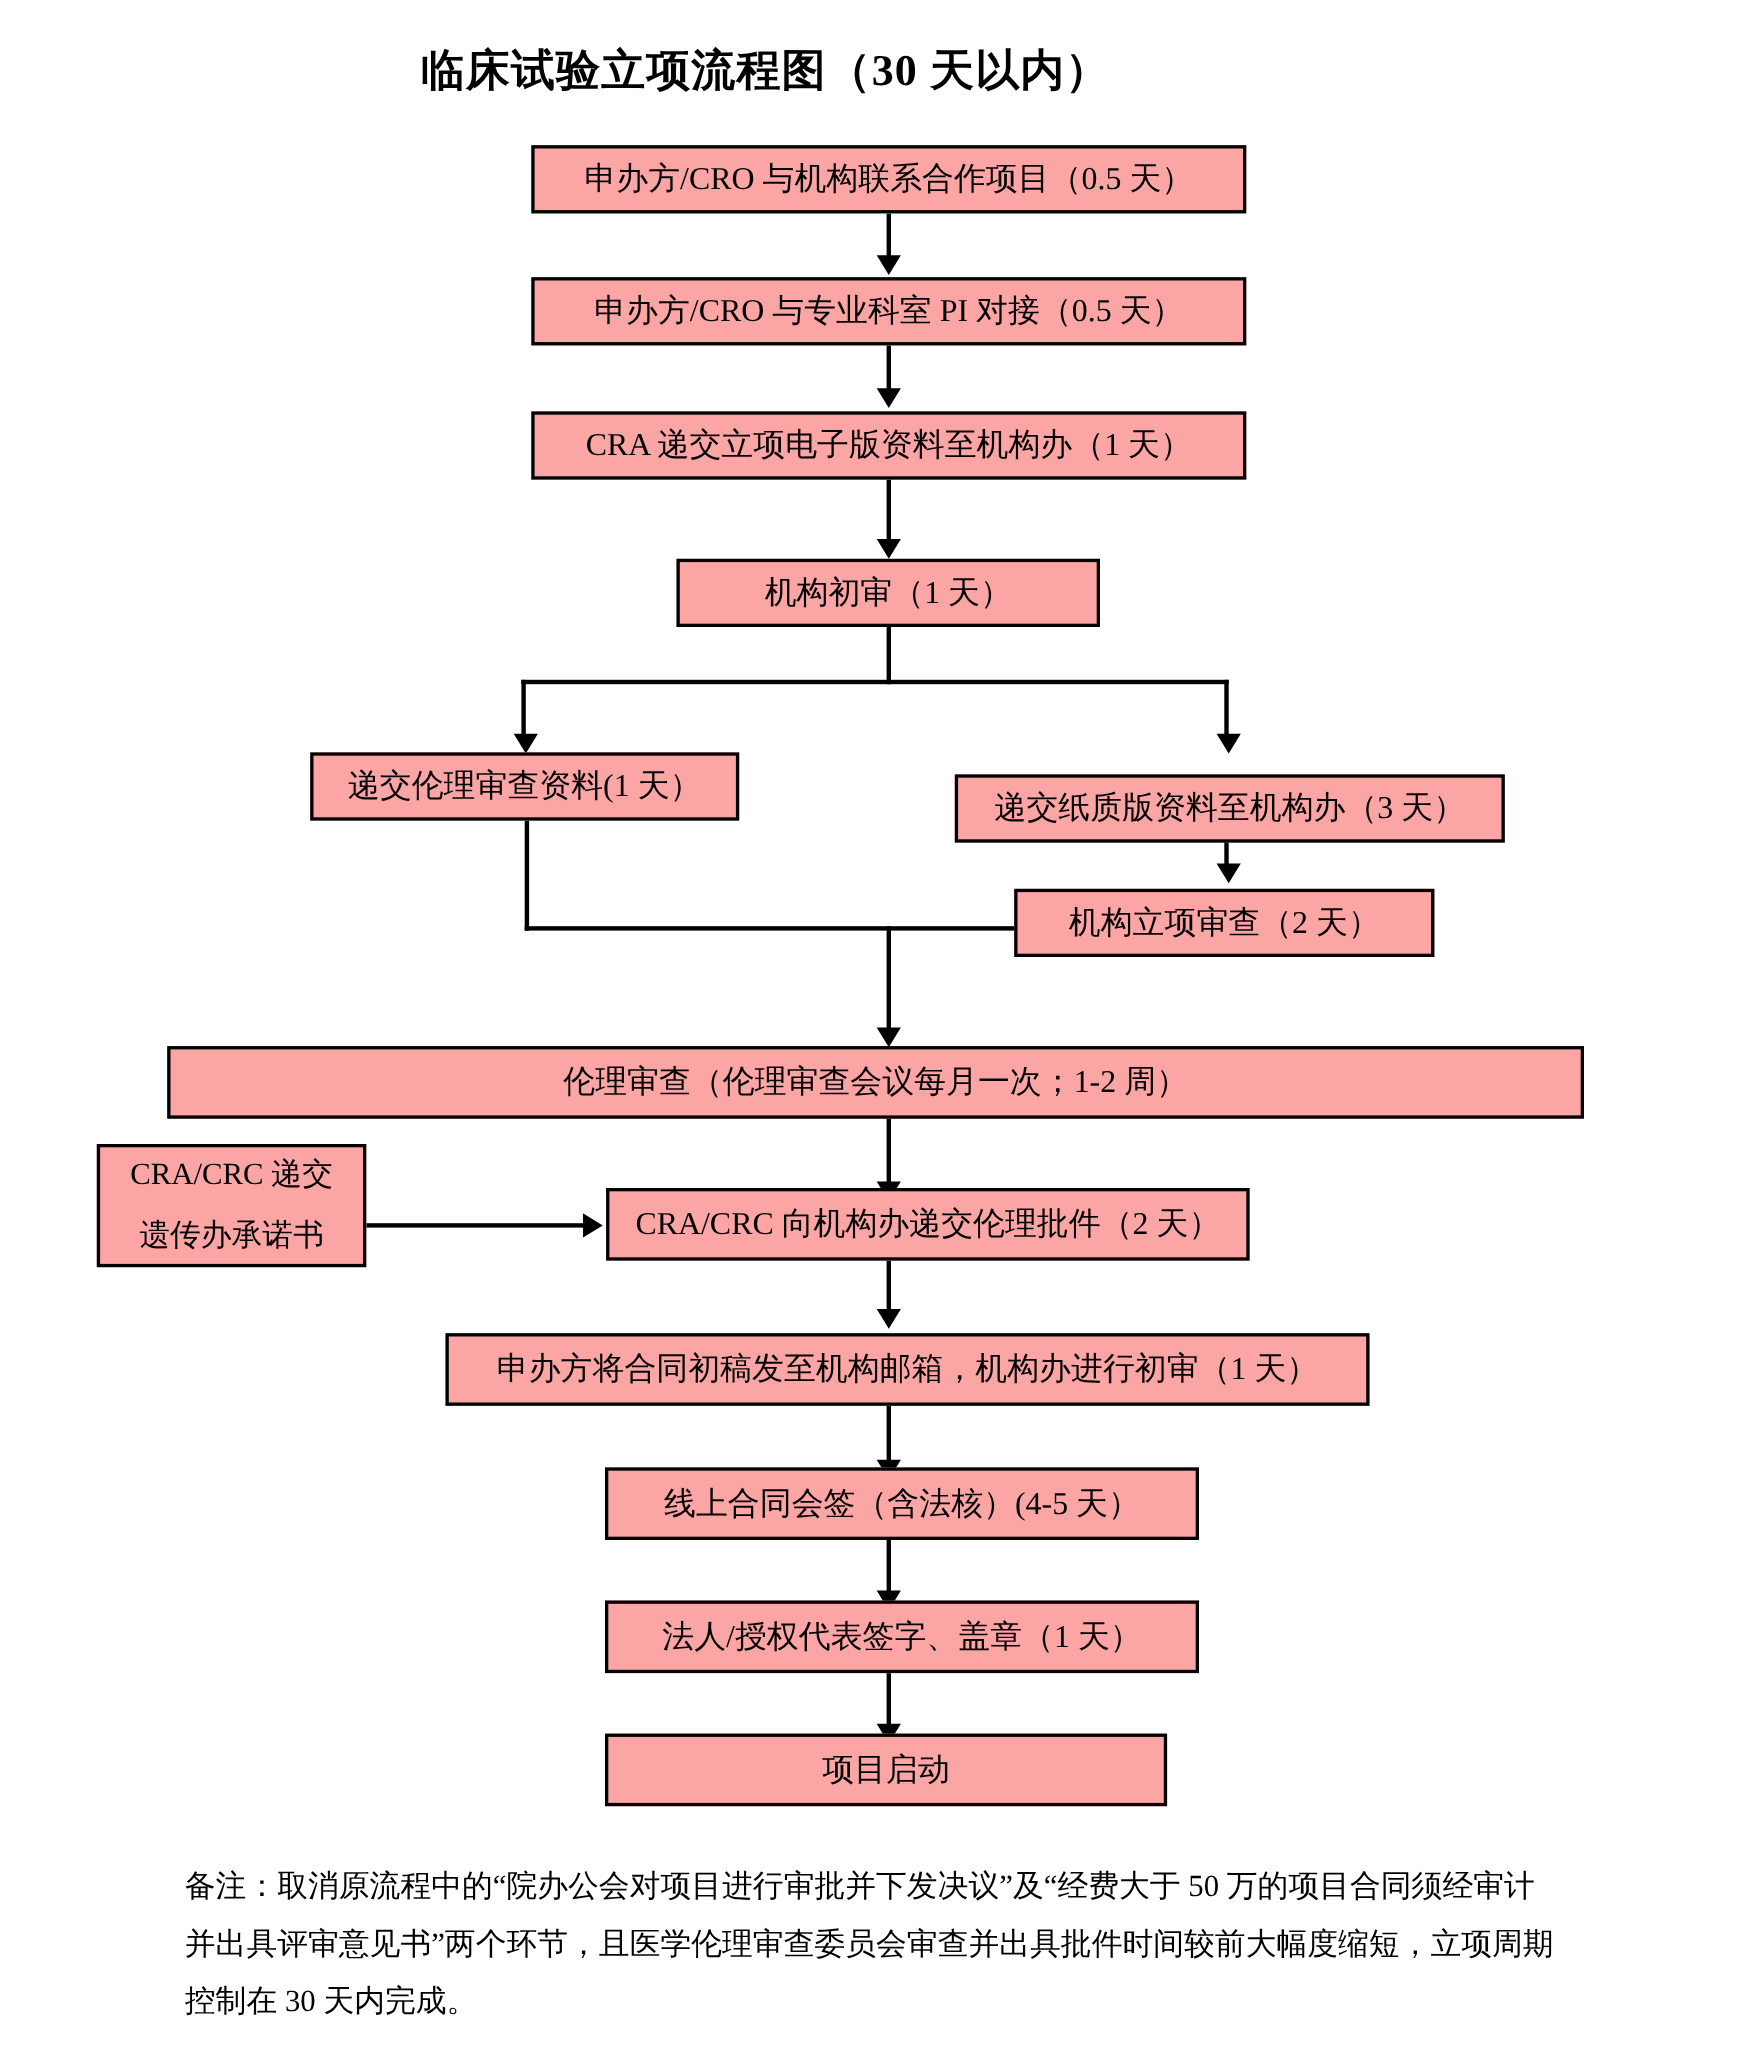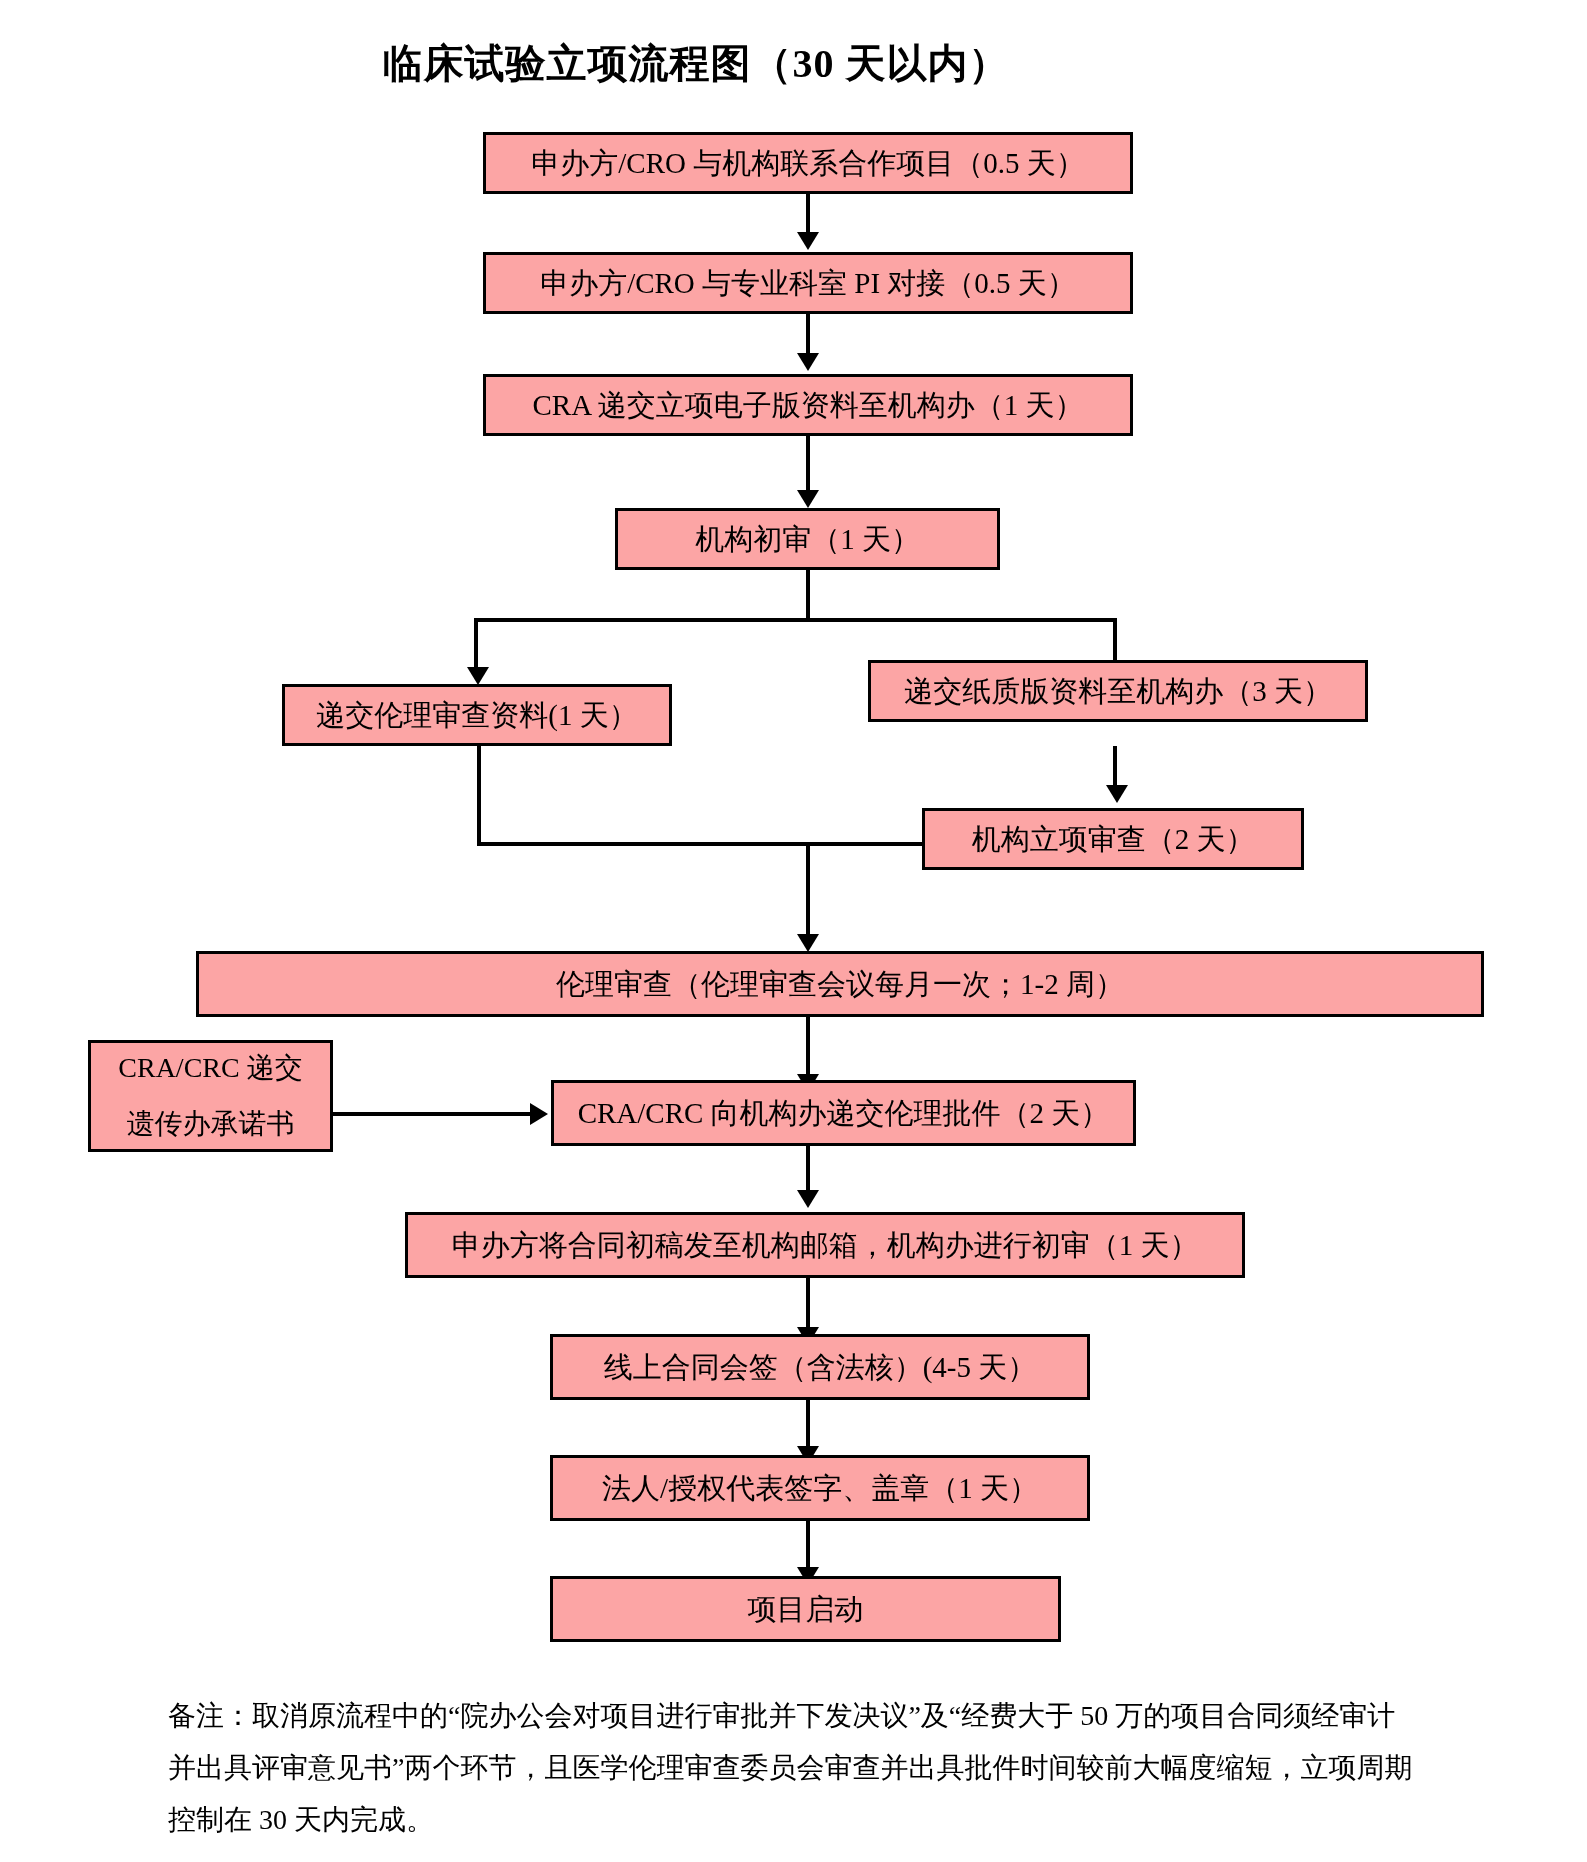--- a/index.html
+++ b/index.html
@@ -110,33 +110,33 @@
 
   <div class="edge vline" style="left:806px; top:570px; height:52px;"></div>
   <div class="edge hline" style="left:474px; top:618px; width:643px;"></div>
   <div class="edge vline" style="left:474px; top:618px; height:55px;"></div>
   <div class="arrow-down" style="left:467px; top:667px;"></div>
   <div class="edge vline" style="left:1113px; top:618px; height:55px;"></div>
   <div class="arrow-down" style="left:1106px; top:667px;"></div>
 
   <div class="node" style="left:282px; top:684px; width:390px; height:62px;">递交伦理审查资料(1 天）</div>
 
-  <div class="node" style="left:868px; top:660px; width:500px; height:62px;">递交纸质版资料至机构办（3 天）</div>
+  <div class="node" style="left:868px; top:704px; width:500px; height:62px;">递交纸质版资料至机构办（3 天）</div>
 
   <div class="edge vline" style="left:1113px; top:746px; height:45px;"></div>
   <div class="arrow-down" style="left:1106px; top:785px;"></div>
 
   <div class="node" style="left:922px; top:808px; width:382px; height:62px;">机构立项审查（2 天）</div>
 
   <div class="edge vline" style="left:477px; top:746px; height:100px;"></div>
   <div class="edge hline" style="left:477px; top:842px; width:449px;"></div>
   <div class="edge vline" style="left:806px; top:842px; height:98px;"></div>
   <div class="arrow-down" style="left:797px; top:934px;"></div>
 
-  <div class="node" style="left:152px; top:951px; width:1288px; height:66px;margin-left:44px;">伦理审查（伦理审查会议每月一次；1-2 周）</div>
+  <div class="node" style="left:152px; top:951px; width:1288px; height:66px;">伦理审查（伦理审查会议每月一次；1-2 周）</div>
 
   <div class="edge vline" style="left:806px; top:1017px; height:63px;"></div>
   <div class="arrow-down" style="left:797px; top:1074px;"></div>
 
   <div class="node two-line" style="left:88px; top:1040px; width:245px; height:112px;">
     <span>CRA/CRC 递交</span>
     <span>遗传办承诺书</span>
   </div>
 
   <div class="edge hline" style="left:333px; top:1112px; width:201px;"></div>

